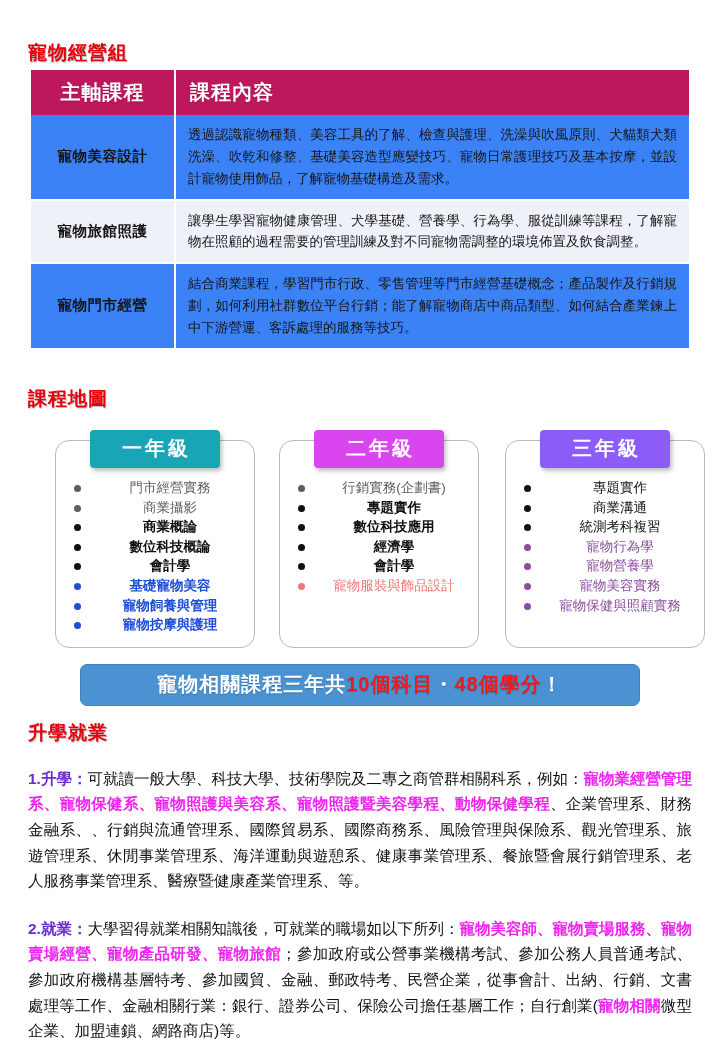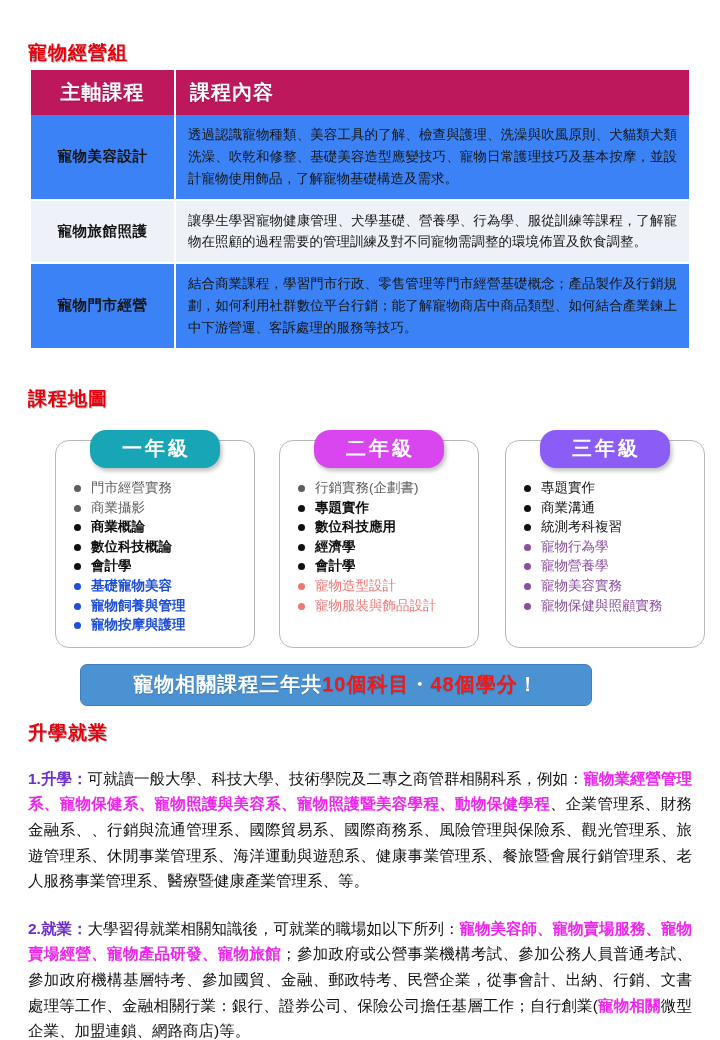--- a/index.html
+++ b/index.html
@@ -115,21 +115,21 @@
     border-radius: 14px;
     background: #ffffff;
   }
   .grade-pill {
     position: absolute;
     left: 50%;
     top: 0;
     transform: translateX(-50%);
     min-width: 122px;
     padding: 5px 4px 6px;
-    border-radius: 16px;
+    border-radius: 4px;
     text-align: center;
     color: #ffffff;
     font-size: 20px;
     font-weight: bold;
     letter-spacing: 3px;
     text-indent: 3px;
     box-shadow: 2px 3px 4px rgba(0,0,0,0.25);
     z-index: 3;
     white-space: nowrap;
   }
@@ -139,20 +139,21 @@
 
   .course-list {
     position: absolute;
     left: 0;
     top: 48px;
     width: 200px;
     margin: 0;
     padding: 0 6px 0 16px;
     list-style: none;
     box-sizing: border-box;
+    text-align: center;
   }
   .course-list li {
     position: relative;
     font-size: 13.5px;
     line-height: 19.6px;
     padding-left: 20px;
     white-space: nowrap;
   }
   .course-list li::before {
     content: "";
@@ -170,21 +171,21 @@
   li.tone-red    { color: #ef7777; }
   li.tone-purple { color: #8a4e9e; }
   .g3 .course-list li { font-weight: normal; }
   .g3 .course-list li.tone-black { font-weight: normal; color: #111; }
 
   
   .summary-banner {
     position: absolute;
     left: 80px;
     top: 648px;
-    width: 512px;
+    width: 560px;
     box-sizing: border-box;
     background: #4b92d2;
     border: 1px solid #3f7fba;
     border-radius: 7px;
     text-align: center;
     padding: 6px 10px 7px;
     color: #ffffff;
     font-size: 20px;
     font-weight: bold;
     letter-spacing: 1px;
@@ -262,21 +263,20 @@
 
     <div class="grade-col g2">
       <div class="grade-card"></div>
       <div class="grade-pill red">二年級</div>
       <ul class="course-list">
         <li class="tone-gray">行銷實務(企劃書)</li>
         <li class="tone-black">專題實作</li>
         <li class="tone-black">數位科技應用</li>
         <li class="tone-black">經濟學</li>
         <li class="tone-black">會計學</li>
-        <li class="tone-red">寵物造型設計</li>
         <li class="tone-red">寵物服裝與飾品設計</li>
       </ul>
     </div>
 
     <div class="grade-col g3">
       <div class="grade-card"></div>
       <div class="grade-pill purple">三年級</div>
       <ul class="course-list">
         <li class="tone-black">專題實作</li>
         <li class="tone-black">商業溝通</li>

